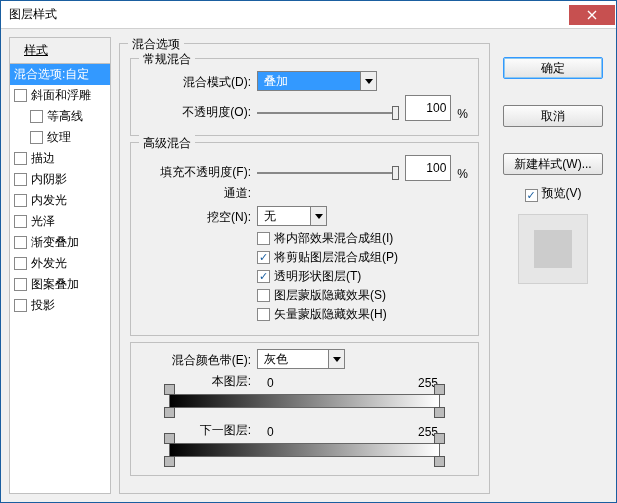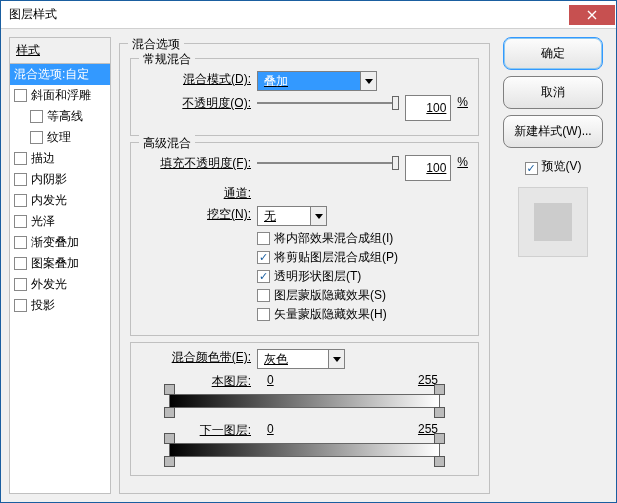--- a/index.html
+++ b/index.html
@@ -8,33 +8,33 @@
 .titlebar{height:28px;background:#fff;display:flex;align-items:center;padding:0 0 0 8px;border-bottom:1px solid #d0d0d0;}
 .titlebar .title{flex:1;color:#000;}
 .close-btn{width:46px;height:20px;background:#c75050;color:#fff;display:flex;align-items:center;justify-content:center;margin-right:1px;cursor:pointer;}
 .close-btn svg{width:10px;height:10px;}
 .body{flex:1;display:flex;padding:8px;gap:8px;}
 .left{width:102px;display:flex;flex-direction:column;}
 .right{width:110px;display:flex;flex-direction:column;gap:6px;align-items:center;}
 .center{flex:1;display:flex;flex-direction:column;gap:6px;}
 .fieldset{border:1px solid #c0c0c0;padding:8px 10px 10px 10px;position:relative;margin-top:6px;}
 .fieldset>.legend{position:absolute;top:-8px;left:8px;background:#f0f0f0;padding:0 4px;}
-.styles-head{padding:4px 6px;border:1px solid #c0c0c0;border-bottom:none;text-decoration:underline;}
+.styles-head{padding:4px 14px;border:1px solid #c0c0c0;border-bottom:none;text-decoration:underline;}
 .styles-list{border:1px solid #c0c0c0;background:#fff;flex:1;}
 .srow{display:flex;align-items:center;height:21px;padding:0 4px;gap:4px;}
 .srow.sel{background:#3399ff;color:#fff;}
 .srow.indent{padding-left:20px;}
 .chk{width:13px;height:13px;border:1px solid #888;background:#fff;display:inline-flex;align-items:center;justify-content:center;}
 .chk.checked::after{content:"✓";font-size:11px;color:#1a5ea0;line-height:1;}
-.btn{width:100px;height:33px;border:1px solid #808080;background:linear-gradient(#fdfdfd,#e4e4e4);border-radius:8px;display:flex;align-items:center;justify-content:center;cursor:pointer;}
+.btn{width:100px;height:22px;border:1px solid #808080;background:linear-gradient(#fdfdfd,#e4e4e4);border-radius:2px;display:flex;align-items:center;justify-content:center;cursor:pointer;margin-top:20px;}
 .btn.default{border:1px solid #3399ff;box-shadow:0 0 0 1px #8cc8f0 inset;}
 .preview-chk{display:flex;align-items:flex-end;gap:4px;margin-top:4px;}
 .preview-box{width:70px;height:70px;background:#e6e6e6;border:1px solid #d0d0d0;margin-top:6px;display:flex;align-items:center;justify-content:center;}
 .preview-box .inner{width:38px;height:38px;background:#ccc;}
-.row{display:flex;align-items:flex-start;margin:4px 0;gap:6px;text-decoration:underline;}
+.row{display:flex;align-items:flex-end;margin:4px 0;gap:6px;}
 .row .lbl{width:110px;text-align:right;}
 .combo{height:20px;border:1px solid #808080;background:#fff;display:flex;align-items:center;position:relative;}
 .combo.sel{background:#3399ff;color:#fff;}
 .combo .txt{flex:1;padding:8px 6px;}
 .combo .arr{width:16px;height:100%;background:#eee;border-left:1px solid #808080;display:flex;align-items:center;justify-content:center;}
 .combo.sel .arr{background:#eee;color:#000;}
 .arr::after{content:"";border-left:4px solid transparent;border-right:4px solid transparent;border-top:5px solid #000;}
 .slider{flex:1;height:16px;position:relative;display:flex;align-items:center;}
 .slider .track{height:2px;background:#888;flex:1;}
 .slider .thumb{width:7px;height:14px;background:#eee;border:1px solid #666;position:absolute;top:1px;}
@@ -97,25 +97,25 @@
             <div class="srow">
               <span class="chk"></span>
               <span>光泽</span>
             </div>
             <div class="srow">
               <span class="chk"></span>
               <span>渐变叠加</span>
             </div>
             <div class="srow">
               <span class="chk"></span>
+              <span>外发光</span>
+            </div>
+            <div class="srow">
+              <span class="chk"></span>
               <span>图案叠加</span>
-            </div>
-            <div class="srow">
-              <span class="chk"></span>
-              <span>外发光</span>
             </div>
             <div class="srow">
               <span class="chk"></span>
               <span>投影</span>
             </div>
           </div>
    </div>
   </div>
 
   <div class="center">

